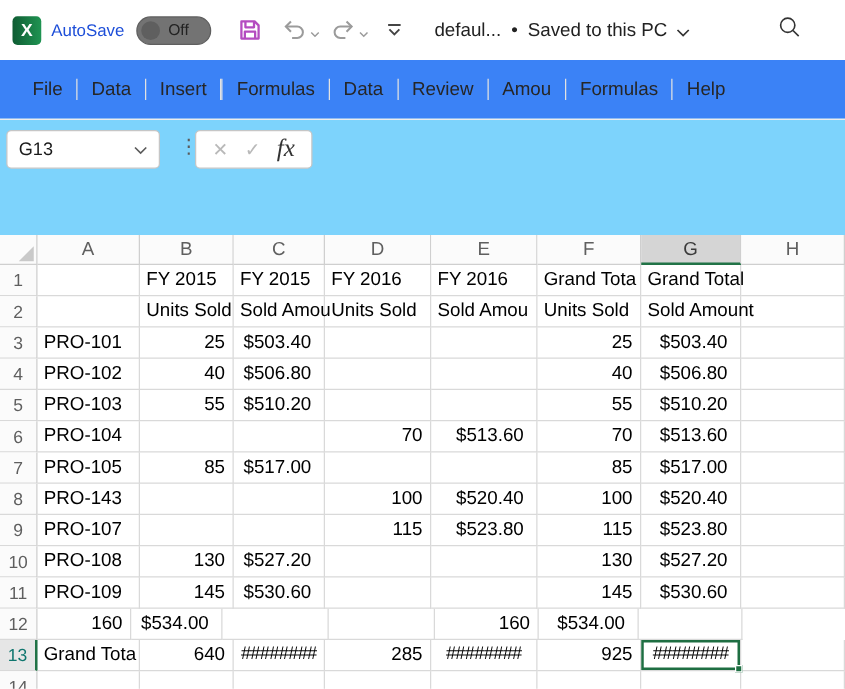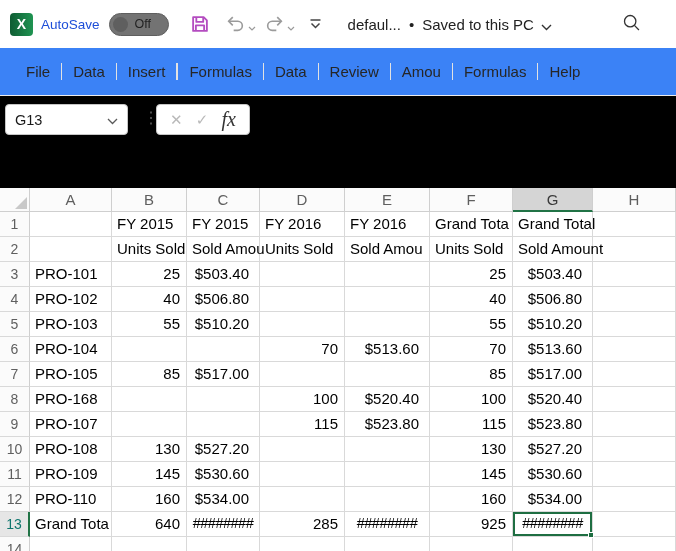--- a/index.html
+++ b/index.html
@@ -23,21 +23,21 @@
   .doc-dot { margin:0 8px; color:#222; }
   .doc-chev { margin-left:7px; margin-top:3px; }
   .search-btn { margin-left:auto; margin-right:34px; }
 
   
   .menubar { height:47px; display:flex; align-items:center; background:#3b82f6; padding-left:15px; font-size:15px; color:#262626; }
   .menu-item { padding:0 11px; cursor:default; white-space:nowrap; }
   .menu-sep { width:1px; height:17px; background:#e2e2e2; }
 
   
-  .formula-row { height:93px; background:#000000; position:relative; border-top:1px solid #ececec; }
+  .formula-row { height:93px; background:#7dd3fc; position:relative; border-top:1px solid #ececec; }
   .name-box { position:absolute; left:5px; top:8px; width:123px; height:31px; background:#fff;
     border:1px solid #c6c6c6; border-radius:4px; display:flex; align-items:center; padding:0 9px; font-size:14.5px; color:#1a1a1a; }
   .name-box .chev { margin-left:auto; }
   .fb-dots { position:absolute; left:143px; top:12px; font-size:16px; color:#5a5a5a; letter-spacing:0; line-height:1.3; }
   .fx-group { position:absolute; left:156px; top:8px; width:94px; height:31px; background:#fff;
     border:1px solid #c6c6c6; border-radius:4px; display:flex; align-items:center; justify-content:space-evenly; }
   .fx-cancel { color:#b9b9b9; font-size:15px; }
   .fx-enter { color:#b9b9b9; font-size:15px; }
   .fx-label { font-family:"Liberation Serif", serif; font-style:italic; font-size:20px; color:#333; }
   .formula-input { position:absolute; left:258px; top:8px; right:0; height:77px; background:#fff;
@@ -253,21 +253,21 @@
         <div class="cell c2 num">85</div>
         <div class="cell c3 cur">$517.00</div>
         <div class="cell c4 empty"></div>
         <div class="cell c5 empty"></div>
         <div class="cell c6 num">85</div>
         <div class="cell c7 cur">$517.00</div>
         <div class="cell c8 empty"></div>
       </div>
       <div class="row">
         <div class="rowh">8</div>
-        <div class="cell c1 txt">PRO-168</div>
+        <div class="cell c1 txt">PRO-143</div>
         <div class="cell c2 empty"></div>
         <div class="cell c3 empty"></div>
         <div class="cell c4 num">100</div>
         <div class="cell c5 cur">$520.40</div>
         <div class="cell c6 num">100</div>
         <div class="cell c7 cur">$520.40</div>
         <div class="cell c8 empty"></div>
       </div>
       <div class="row">
         <div class="rowh">9</div>
@@ -297,21 +297,20 @@
         <div class="cell c2 num">145</div>
         <div class="cell c3 cur">$530.60</div>
         <div class="cell c4 empty"></div>
         <div class="cell c5 empty"></div>
         <div class="cell c6 num">145</div>
         <div class="cell c7 cur">$530.60</div>
         <div class="cell c8 empty"></div>
       </div>
       <div class="row">
         <div class="rowh">12</div>
-        <div class="cell c1 txt">PRO-110</div>
         <div class="cell c2 num">160</div>
         <div class="cell c3 cur">$534.00</div>
         <div class="cell c4 empty"></div>
         <div class="cell c5 empty"></div>
         <div class="cell c6 num">160</div>
         <div class="cell c7 cur">$534.00</div>
         <div class="cell c8 empty"></div>
       </div>
       <div class="row">
         <div class="rowh sel">13</div>

